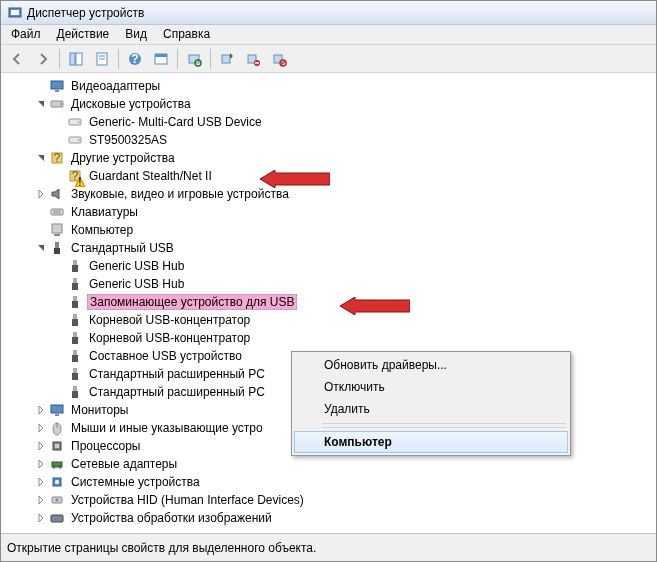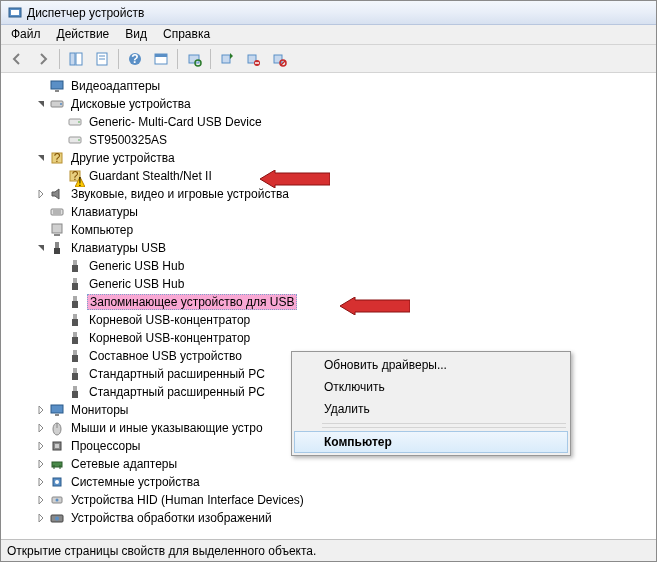--- a/index.html
+++ b/index.html
@@ -17,21 +17,21 @@
 .expander { width: 12px; height: 12px; display: inline-flex; align-items: center; justify-content: center; margin-right: 2px; cursor: pointer; flex-shrink: 0; }
 .expander svg { display: block; }
 .tree-icon { width: 16px; height: 16px; margin-right: 4px; display: inline-flex; align-items: center; justify-content: center; flex-shrink: 0; }
 .tree-label { padding: 0 2px; }
 .tree-label.selected { background: #f9a8d4; border: 1px dotted #7da2ce; }
 .indent { display: inline-block; flex-shrink: 0; }
 .context-menu { position: absolute; background: #f0f0f0; border: 1px solid #979797; box-shadow: 2px 2px 4px rgba(0,0,0,0.3); padding: 2px; min-width: 280px; z-index: 100; }
 .context-item { padding: 4px 24px 4px 30px; cursor: default; }
 .context-item.highlighted { background: linear-gradient(to bottom, #eef6fd 0%, #d9ecfb 100%); border: 1px solid #a6c8e6; padding: 3px 23px 3px 29px; font-weight: bold; }
 .context-sep { height: 1px; background: #d4d4d4; margin: 3px 2px 3px 28px; }
-.statusbar { height: 22px; border-top: 1px solid #c0c0c0; background: #f0f0f0; display: flex; align-items: center; padding: 0 6px; font-size: 12px; }
+.statusbar { height: 28px; border-top: 1px solid #c0c0c0; background: #f0f0f0; display: flex; align-items: center; padding: 0 6px; font-size: 12px; }
 .arrow { position: absolute; z-index: 50; }
 .warn-overlay { position: absolute; right: -2px; bottom: -2px; width: 10px; height: 10px; }
 </style>
 </head>
 <body>
 
 <div class="titlebar">
   <span class="titlebar-icon">
     <svg viewBox="0 0 16 16">
         <rect x="2" y="3" width="12" height="9" fill="#5a8fc6" stroke="#2a5a8a"></rect>
@@ -238,21 +238,21 @@
         <svg width="10" height="10" viewBox="0 0 10 10">
           <path d="M2 2 L8 2 L2 8 Z" transform="rotate(90 5 5)" fill="#595959"></path>
         </svg>
       </span>
       <span class="tree-icon" style="position: relative;">
         <svg width="16" height="16" viewBox="0 0 16 16">
           <rect x="6" y="2" width="4" height="6" fill="#888"></rect>
           <rect x="5" y="8" width="6" height="6" fill="#444"></rect>
         </svg>
       </span>
-      <span class="tree-label">Клавиатуры USB</span>
+      <span class="tree-label">Стандартный USB</span>
     </div>
     <div class="tree-item">
       <span class="indent" style="width: 46px;"></span>
       <span class="expander"></span>
       <span class="tree-icon" style="position: relative;">
         <svg width="16" height="16" viewBox="0 0 16 16">
           <rect x="6" y="2" width="4" height="5" fill="#aaa"></rect>
           <rect x="5" y="7" width="6" height="7" fill="#555"></rect>
         </svg>
       </span>

